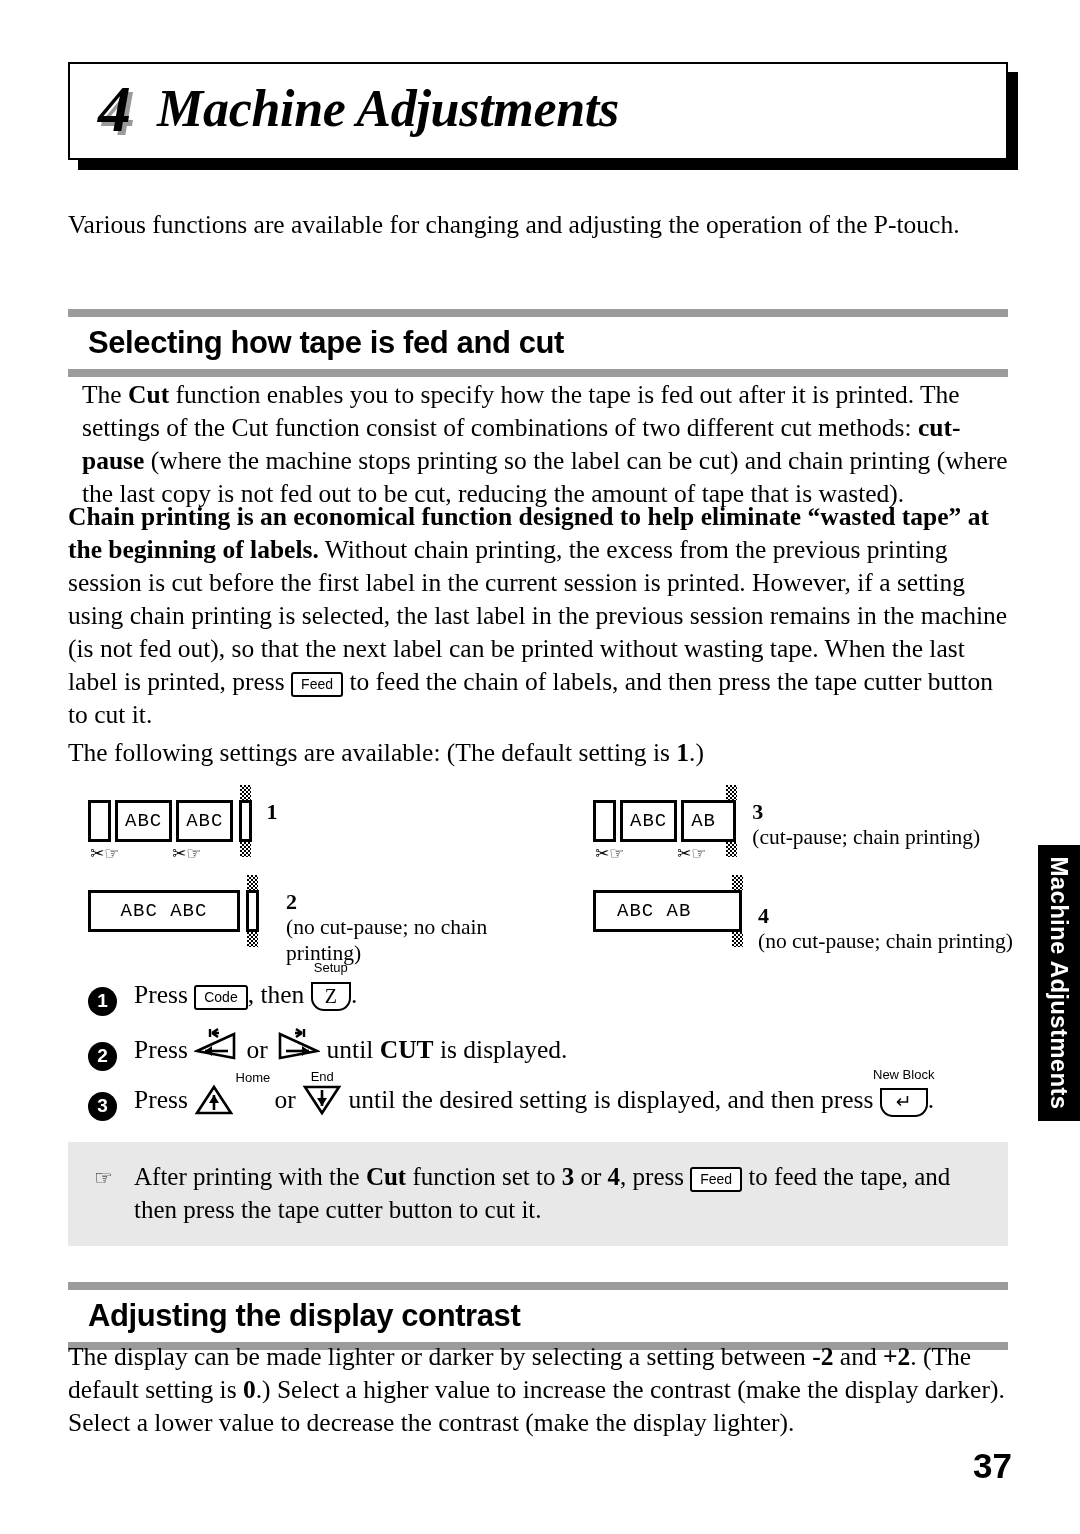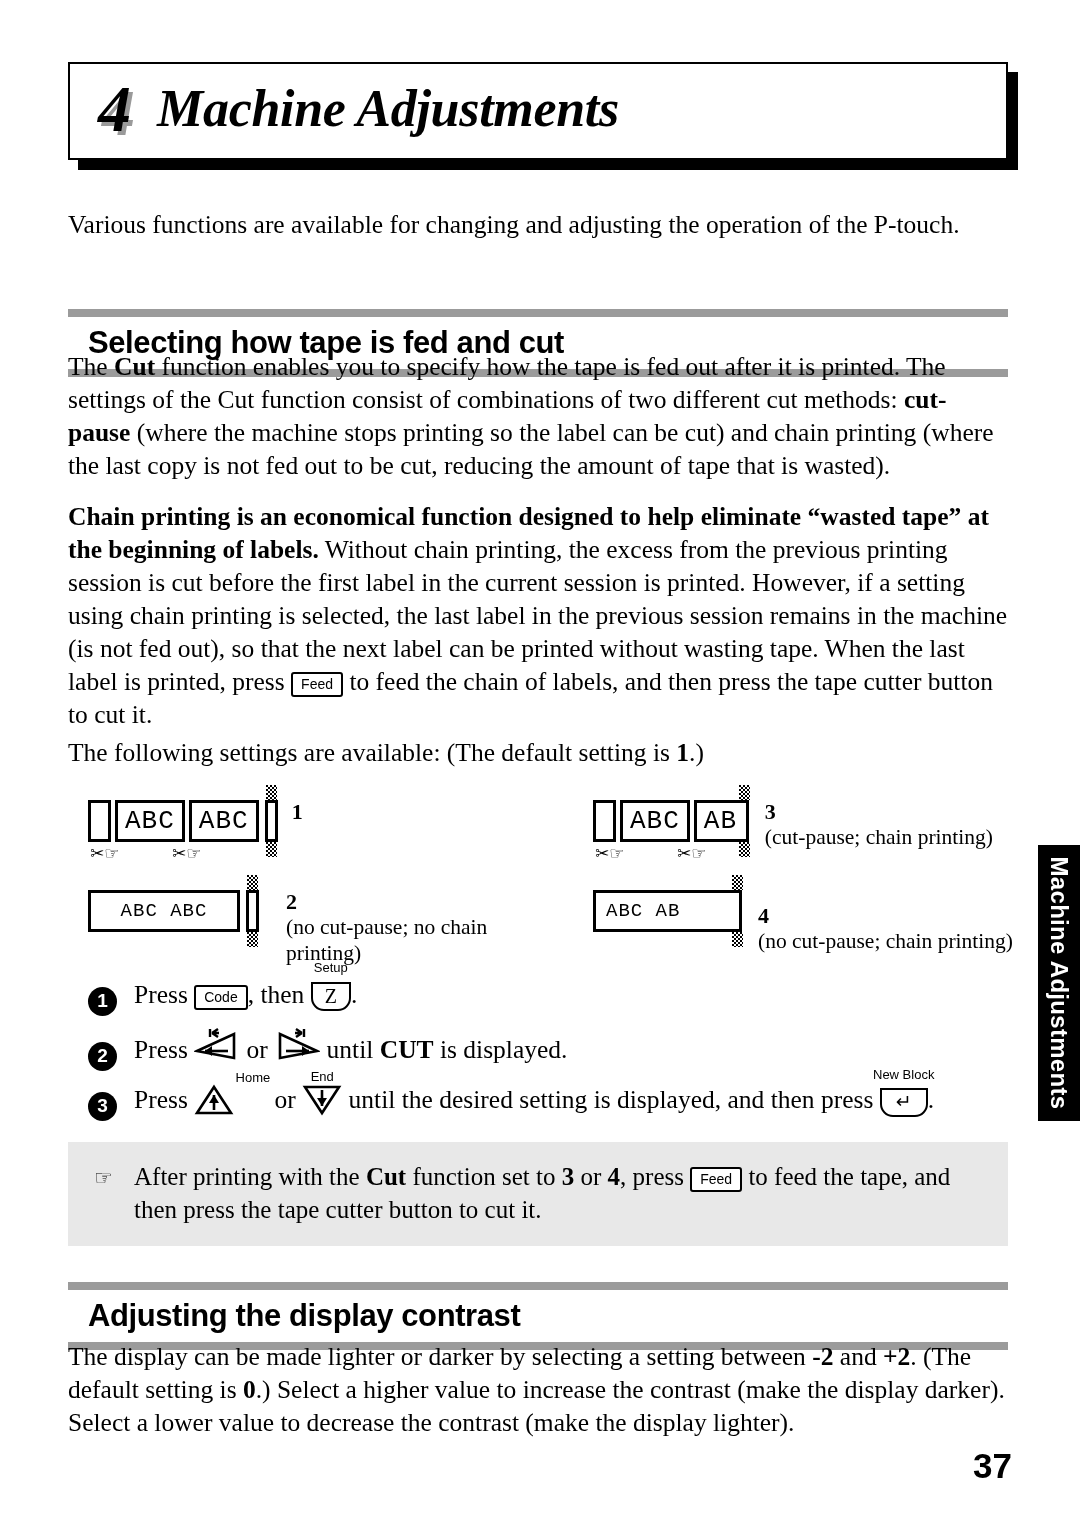--- a/index.html
+++ b/index.html
@@ -184,21 +184,21 @@
     background: #fff;
     margin-right: 4px;
   }
   .tape-seg {
     border: 3px solid #000;
     background: #fff;
     display: flex;
     align-items: center;
     justify-content: center;
     font-family: "Liberation Mono", monospace;
-    font-size: 26px;
+    font-size: 19px;
     letter-spacing: 1px;
     padding: 0 7px;
     margin-right: 4px;
     box-sizing: border-box;
   }
   .tape-seg.clipped {
     border-right: none;
     padding-right: 0;
     margin-right: 0;
     overflow: hidden;
@@ -385,21 +385,21 @@
 <div class="page-body" style="top:208px;">
   <p class="para">Various functions are available for changing and adjusting the operation of the P-touch.</p>
 </div>
 
 <div class="section" style="top:285px;">
   <div class="rule"></div>
   <div class="section-title">Selecting how tape is fed and cut</div>
   <div class="rule"></div>
 </div>
 
-<div class="page-body" style="top:350px;">
+<div class="page-body" style="top:378px;margin-left:14px;">
   <p class="para"><span>The </span><span class="b">Cut</span><span> function enables you to specify how the tape is fed out after it is printed. The settings of the Cut function consist of combinations of two different cut methods: </span><span class="b">cut-pause</span><span> (where the machine stops printing so the label can be cut) and chain printing (where the last copy is not fed out to be cut, reducing the amount of tape that is wasted).</span></p>
 </div>
 
 <div class="page-body" style="top:500px;">
   <p class="para"><span class="b">Chain printing is an economical function designed to help eliminate “wasted tape” at the beginning of labels.</span><span> Without chain printing, the excess from the previous printing session is cut before the first label in the current session is printed. However, if a setting using chain printing is selected, the last label in the previous session remains in the machine (is not fed out), so that the next label can be printed without wasting tape. When the last label is printed, press </span><span class="key">Feed</span><span> to feed the chain of labels, and then press the tape cutter button to cut it.</span></p>
 </div>
 
 <div class="page-body" style="top:736px;">
   <p class="para"><span>The following settings are available: (The default setting is </span><span class="b">1</span><span>.)</span></p>
 </div>
@@ -472,21 +472,21 @@
       </div>
       <div class="diag-label">
         <div class="diag-num">2</div>
         <div class="diag-desc" style="max-width:225px;">(no cut-pause; no chain printing)</div>
       </div>
     </div>
 
     <div class="diag-cell">
       <div class="diag-art">
         <div class="tape-line">
-          <div class="tape-wide clipped" style="width:138px; justify-content:flex-start; padding-left:10px;">ABC AB</div>
+          <div class="tape-wide clipped" style="width:138px; justify-content:flex-start; padding-left:21px;">ABC AB</div>
           <div class="tape-end" style="margin-left:0;">
             <div class="hatch-top"></div>
             <div class="bar" style="border-left:none; width:11px;"></div>
             <div class="hatch-bot"></div>
           </div>
         </div>
         <div class="cutmarks"></div>
       </div>
       <div class="diag-label" style="padding-top:14px;">
         <div class="diag-num">4</div>

